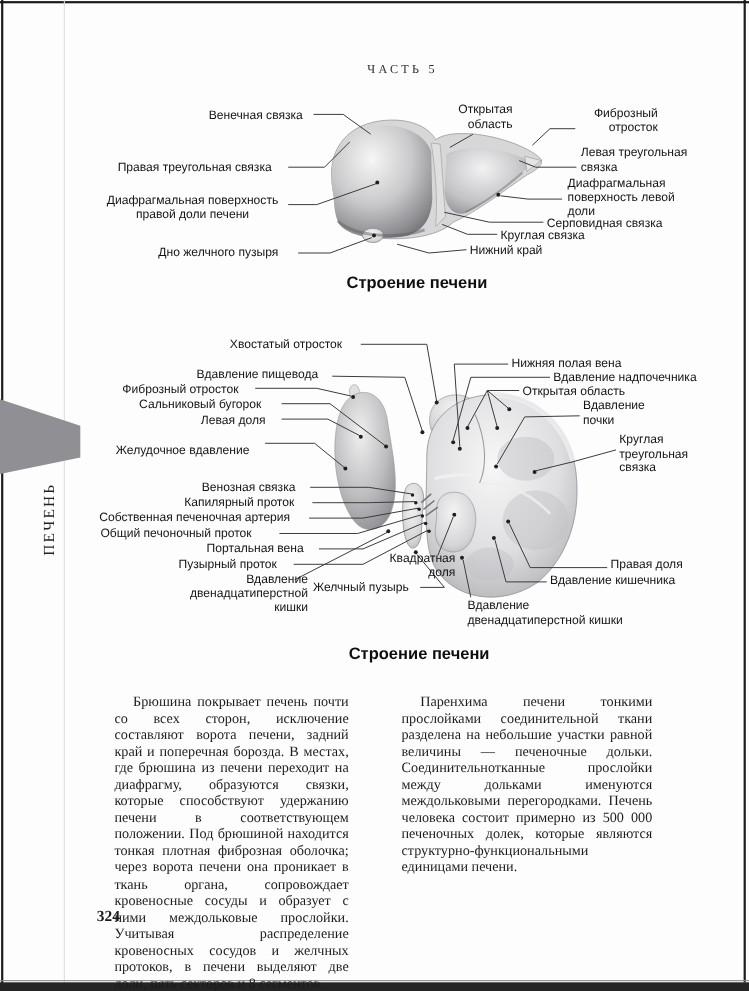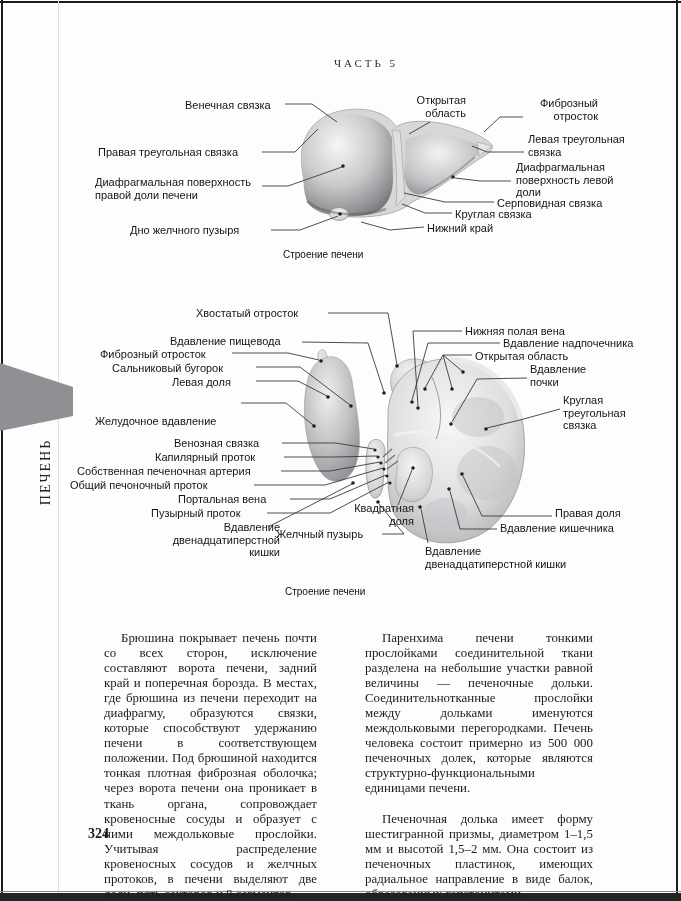--- a/index.html
+++ b/index.html
@@ -15,22 +15,22 @@
   .part-header{position:absolute;left:266px;top:57px;width:200px;text-align:center;
       font-family:"Liberation Serif",serif;font-size:11px;letter-spacing:3px;color:#2e2e2e;}
   .page-number{position:absolute;left:88px;top:826px;
       font-family:"Liberation Serif",serif;font-weight:bold;font-size:14px;color:#1a1a1a;}
 
   .tab-arrow{position:absolute;left:0;top:0;}
   .side-tab{position:absolute;left:46px;top:472px;transform:translate(-50%,-50%) rotate(-90deg);
       font-family:"Liberation Serif",serif;font-size:14px;letter-spacing:2px;color:#222;white-space:nowrap;}
 
   .lbl{position:absolute;font-size:11px;line-height:12.5px;color:#141414;white-space:pre-line;}
-  .lbl.r{text-align:left}.lbl.c{text-align:right}
-  .caption{position:absolute;font-weight:normal;font-size:10px;text-align:left;color:#0e0e0e;}
+  .lbl.r{text-align:center}.lbl.c{text-align:right}
+  .caption{position:absolute;font-weight:bold;font-size:15px;text-align:right;color:#0e0e0e;}
 
   .figure-svg{position:absolute;}
   .leaders{position:absolute;left:0;top:0;pointer-events:none;}
   .leaders polyline,.leaders line{fill:none;stroke:#3a3a3a;stroke-width:0.9;}
   .leaders circle{fill:#1f1f1f;stroke:none;}
 
   .bodycol{position:absolute;font-family:"Liberation Serif",serif;font-size:12.9px;
       line-height:15.05px;text-align:justify;color:#1c1c1c;}
   .bodycol p{margin:15px;text-indent:17px;}
 </style>
@@ -200,21 +200,21 @@
   <div class="lbl" style="left:497px;top:197px;width:140px">Серповидная связка</div>
   <div class="lbl" style="left:455px;top:208px;width:100px">Круглая связка</div>
   <div class="lbl" style="left:427px;top:222px;width:90px">Нижний край</div>
   <div class="caption" style="left:283px;top:249px;width:160px">Строение печени</div>
 
   <div class="lbl r" style="left:196px;top:307px;width:128px">Хвостатый отросток</div>
   <div class="lbl r" style="left:170px;top:335px;width:128px">Вдавление пищевода</div>
   <div class="lbl r" style="left:100px;top:348px;width:128px">Фиброзный отросток</div>
   <div class="lbl r" style="left:112px;top:362px;width:140px">Сальниковый бугорок</div>
   <div class="lbl r" style="left:172px;top:376px;width:80px">Левая доля</div>
-  <div class="lbl r" style="left:95px;top:415px;width:142px">Желудочное вдавление</div>
+  <div class="lbl r" style="left:95px;top:404px;width:142px">Желудочное вдавление</div>
   <div class="lbl r" style="left:174px;top:437px;width:104px">Венозная связка</div>
   <div class="lbl r" style="left:155px;top:451px;width:125px">Капилярный проток</div>
   <div class="lbl r" style="left:77px;top:465px;width:200px">Собственная печеночная артерия</div>
   <div class="lbl r" style="left:70px;top:479px;width:180px">Общий печоночный проток</div>
   <div class="lbl r" style="left:178px;top:493px;width:108px">Портальная вена</div>
   <div class="lbl r" style="left:151px;top:507px;width:112px">Пузырный проток</div>
   <div class="lbl c" style="left:110px;top:521px;width:170px">Вдавление
 двенадцатиперстной
 кишки</div>
   <div class="lbl c" style="left:330px;top:502px;width:84px">Квадратная
@@ -232,18 +232,17 @@
 связка</div>
   <div class="lbl" style="left:555px;top:507px;width:85px">Правая доля</div>
   <div class="lbl" style="left:500px;top:522px;width:135px">Вдавление кишечника</div>
   <div class="caption" style="left:285px;top:586px;width:160px">Строение печени</div>
 
   <div class="bodycol" style="left:89px;top:616px;width:243px">
     <p>Брюшина покрывает печень почти со всех сторон, исключение составляют ворота печени, задний край и поперечная борозда. В местах, где брюшина из печени переходит на диафрагму, образуются связки, которые способствуют удержанию печени в соответствующем положении. Под брюшиной находится тонкая плотная фиброзная оболочка; через ворота печени она проникает в ткань органа, сопровождает кровеносные сосуды и образует с ними междольковые прослойки. Учитывая распределение кровеносных сосудов и желчных протоков, в печени выделяют две доли, пять секторов и 8 сегментов.</p>
   </div>
   <div class="bodycol" style="left:350px;top:616px;width:258px">
     <p>Паренхима печени тонкими прослойками соединительной ткани разделена на небольшие участки равной величины — печеночные дольки. Соединительнотканные прослойки между дольками именуются междольковыми перегородками. Печень человека состоит примерно из 500 000 печеночных долек, которые являются структурно-функциональными единицами печени.</p>
-    <p>Печеночная долька имеет форму шестигранной призмы, диаметром 1–1,5 мм и высотой 1,5–2 мм. Она состоит из печеночных пластинок, имеющих радиальное направление в виде балок, образованных гепатоцитами.</p>
   </div>
 
   <div class="page-number">324</div>
 
 </div>
 
 </body></html>

